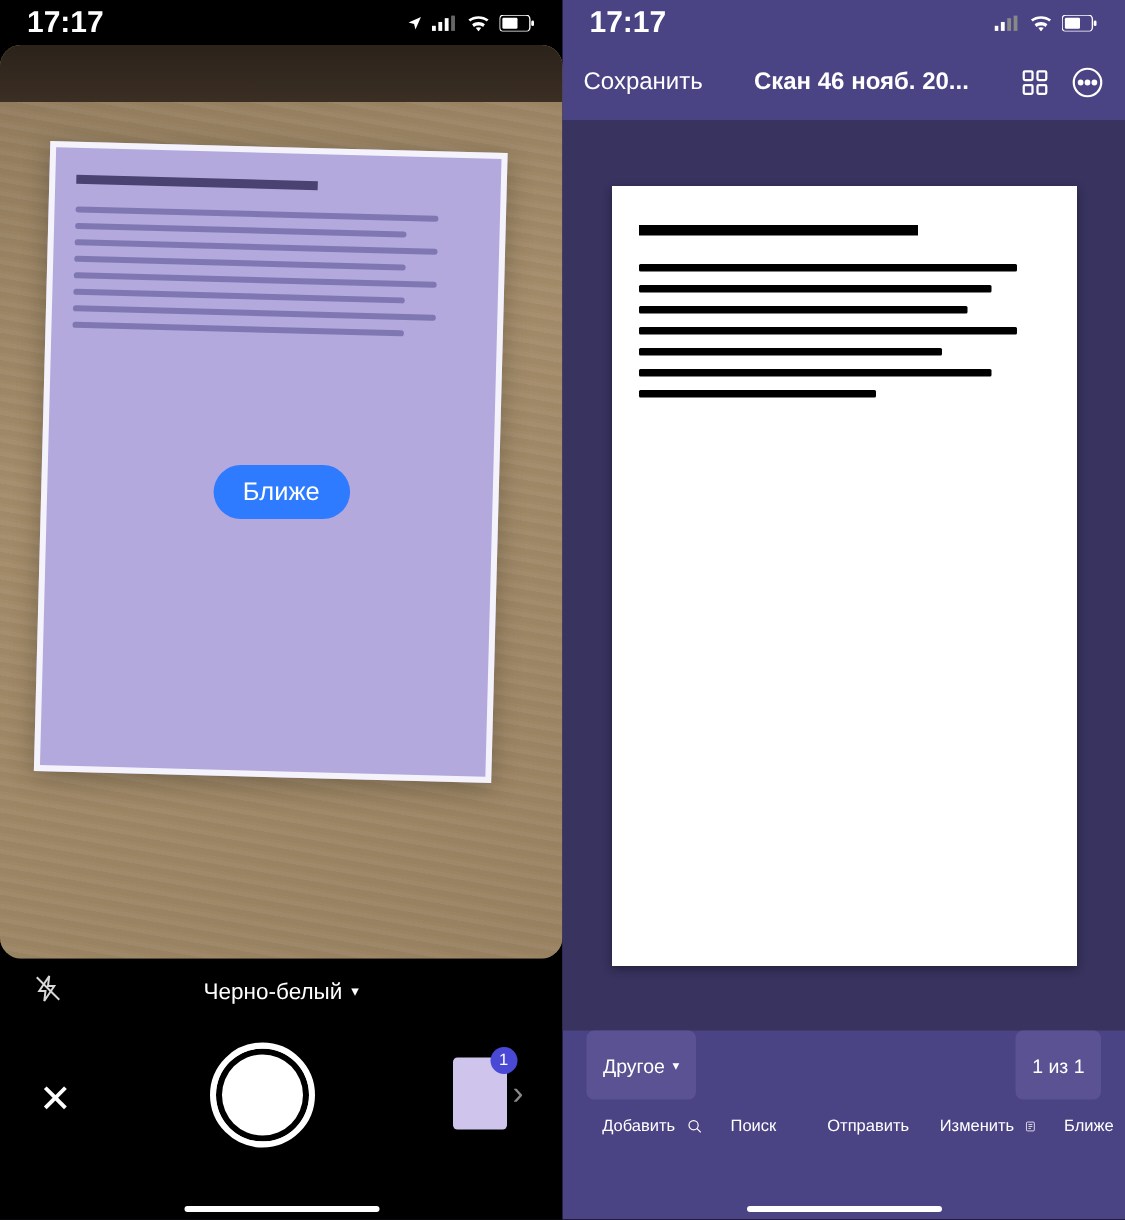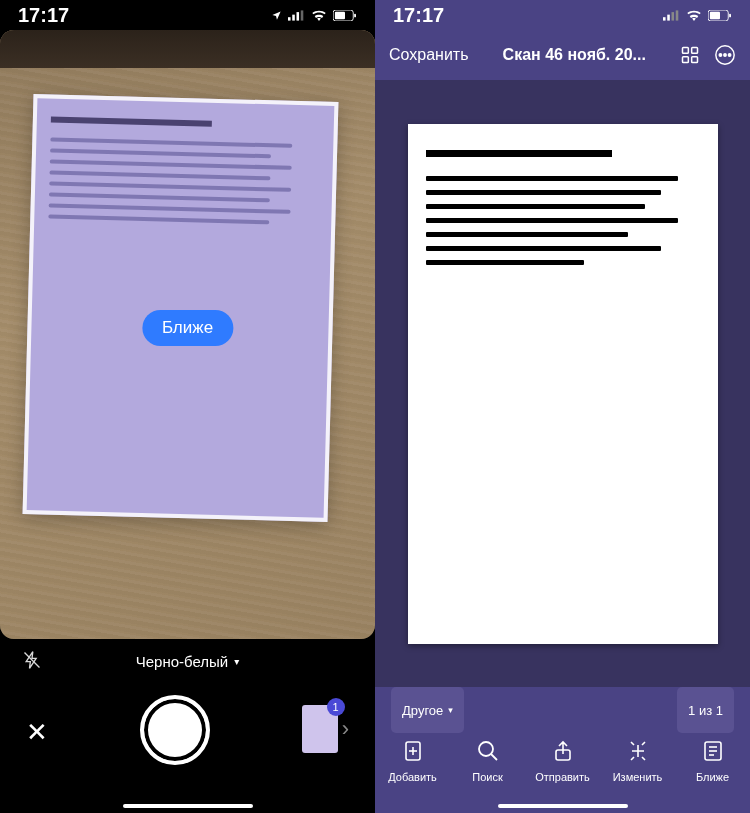--- a/index.html
+++ b/index.html
@@ -52,21 +52,21 @@
   .scanpage { width:310px; height:520px; background:#fff; padding:26px 18px; box-shadow:0 2px 6px rgba(0,0,0,.4); }
   .scanlines { display:flex; flex-direction:column; gap:9px; }
   .scanlines .shdr { width:68%; height:7px; background:#000; margin-bottom:10px; }
   .scanlines .sln { height:5px; background:#000; border-radius:1px; }
   .scanlines .sln.a{width:92%;} .sln.b{width:86%;} .sln.c{width:80%;} .sln.d{width:74%;} .sln.e{width:58%;}
 
   .tagrow { height:46px; display:flex; justify-content:space-between; padding:0 16px; font-size:13px; }
   .tag,.pager { background:#5a5292; padding:5px 11px; border-radius:5px; display:flex; align-items:center; gap:5px; }
 
   .toolbar { height:80px; display:flex; justify-content:space-around; align-items:flex-start; padding-top:6px; font-size:11px; }
-  .tbtn { display:flex; flex-direction:column; align-items:center; gap:8px; width:60px; }
+  .tbtn { display:flex; flex-direction:row; align-items:center; gap:19px; width:60px; }
   .tbtn svg { width:24px; height:24px; }
   .tbtn span { color:#fff; }
 
   .homebar { position:absolute; bottom:5px; left:50%; transform:translateX(-50%); width:130px; height:4px; border-radius:3px; }
   .left .homebar { background:#fff; }
   .right .homebar { background:#fff; }
 </style>
 </head>
 <body>
 

